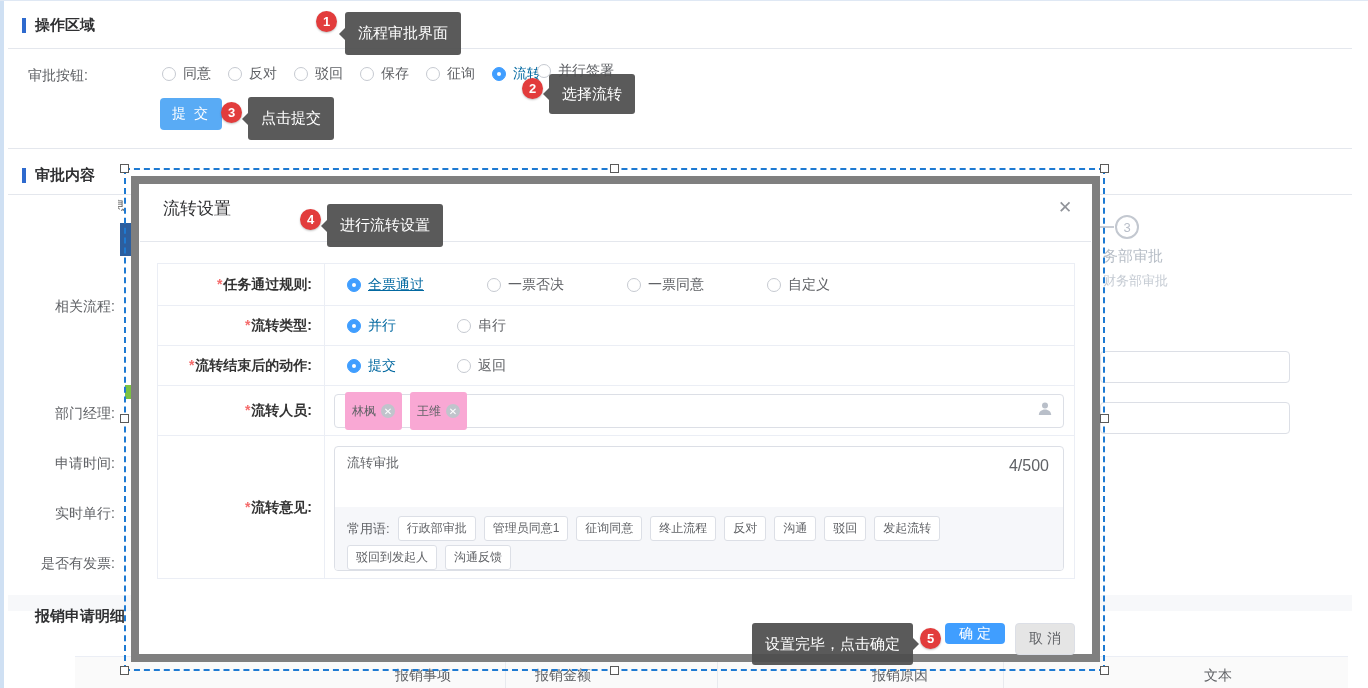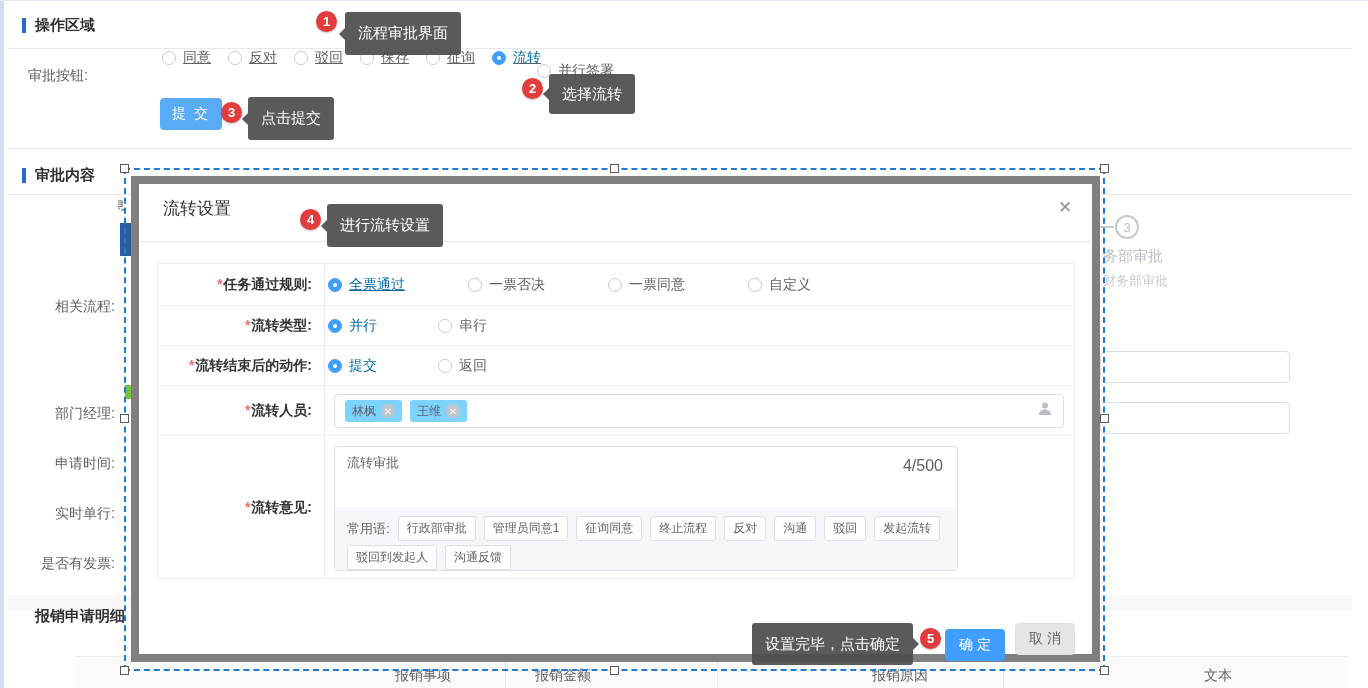--- a/index.html
+++ b/index.html
@@ -47,30 +47,30 @@
   .modal-title{left:24px;top:13px;font-size:17px;color:#303133;}
   .modal-close{left:919px;top:13px;font-size:17px;color:#909399;cursor:pointer;}
   .m-hr{left:1px;top:57px;width:951px;height:1px;background:#e4e7ed;}
   .form-table{left:18px;top:79px;width:918px;height:316px;border:1px solid #ebeef5;box-sizing:border-box;}
   .ft-vline{left:166px;top:0;width:1px;height:314px;background:#ebeef5;}
   .ft-hline{left:0;width:916px;height:1px;background:#ebeef5;}
   .ft-row{left:0;width:916px;display:flex;align-items:center;}
   .ft-label{width:166px;flex:none;text-align:right;box-sizing:border-box;padding-right:12px;
             font-size:14px;font-weight:bold;color:#333;white-space:nowrap;}
   .req{color:#f56c6c;margin-right:1px;}
-  .ft-content{display:flex;align-items:center;padding-left:4px;}
+  .ft-content{display:flex;align-items:center;padding-left:23px;}
   .w140 .ritem{width:140px;} .w110 .ritem{width:110px;}
   .member-input{left:176px;top:8px;width:730px;height:34px;border:1px solid #dcdfe6;border-radius:4px;
         background:#fff;box-sizing:border-box;display:flex;align-items:center;padding:0 10px;gap:8px;}
-  .tag{background:#7dd3fc;border-radius:3px;height:22px;display:inline-flex;align-items:center;
+  .tag{background:#f9a8d4;border-radius:3px;height:38px;display:inline-flex;align-items:center;
        padding:0 7px;font-size:12px;color:#606266;gap:5px;}
   .tag-x{width:14px;height:14px;border-radius:50%;background:#c0c4cc;color:#fff;font-size:10px;
          display:flex;align-items:center;justify-content:center;cursor:pointer;}
   .person{margin-left:auto;}
-  .opinion-box{left:176px;top:10px;width:624px;height:125px;border:1px solid #dcdfe6;border-radius:4px;
+  .opinion-box{left:176px;top:10px;width:730px;height:125px;border:1px solid #dcdfe6;border-radius:4px;
         background:#fff;box-sizing:border-box;overflow:hidden;}
   .opinion-text{left:12px;top:7px;font-size:13px;color:#606266;}
   .phrase-area{left:0;top:60px;width:730px;height:65px;background:#f6f7fa;}
   .phrase-line{display:flex;align-items:center;gap:8px;flex-wrap:nowrap;}
   .phrase-label{font-size:13px;color:#606266;flex:none;}
   .chip{background:#fff;border:1px solid #dcdfe6;border-radius:3px;padding:3px 8px;font-size:12px;
         color:#606266;white-space:nowrap;cursor:pointer;}
   .counter{right:14px;top:10px;font-size:16px;color:#606266;}
   
   .bg-label{font-size:14px;color:#606266;white-space:nowrap;}
@@ -91,21 +91,21 @@
   <div class="abs left-strip"></div>
 
   <div class="abs sec-title" style="left:22px;top:15px;">
     <span class="sec-bar"></span>
     <span>操作区域</span>
   </div>
   <div class="abs hr" style="left:8px;top:47px;width:1344px;"></div>
 
   <div class="abs bg-label" style="left:28px;top:66px;">审批按钮:</div>
 
-  <div class="abs" style="left:162px;top:48px;display:flex;align-items:center;gap:17px;text-decoration:underline;">
+  <div class="abs" style="left:162px;top:64px;display:flex;align-items:center;gap:17px;">
     <span class="ritem">
       <span class="radio"></span>
       <span class="rlabel">同意</span>
       </span>
     <span class="ritem">
       <span class="radio"></span>
       <span class="rlabel">反对</span>
       </span>
     <span class="ritem">
       <span class="radio"></span>
@@ -272,21 +272,21 @@
             <span class="chip">发起流转</span>
           </div>
           <div class="phrase-line" style="position:absolute;left:12px;top:38px;">
             <span class="chip">驳回到发起人</span>
             <span class="chip">沟通反馈</span>
           </div>
         </div>
       </div>
     </div>
 
-    <div class="abs btn btn-primary" style="left:806px;top:439px;width:60px;height:32px;margin-top:6px;">确 定</div>
+    <div class="abs btn btn-primary" style="left:806px;top:439px;width:60px;height:21px;">确 定</div>
     <div class="abs btn btn-plain" style="left:876px;top:439px;width:60px;height:32px;">取 消</div>
   </div>
 
   <div class="abs sel-rect"></div>
   <div class="abs handle" style="left:120px;top:163px;"></div>
   <div class="abs handle" style="left:610px;top:163px;"></div>
   <div class="abs handle" style="left:1100px;top:163px;"></div>
   <div class="abs handle" style="left:120px;top:413px;"></div>
   <div class="abs handle" style="left:1100px;top:413px;"></div>
   <div class="abs handle" style="left:120px;top:665px;"></div>

